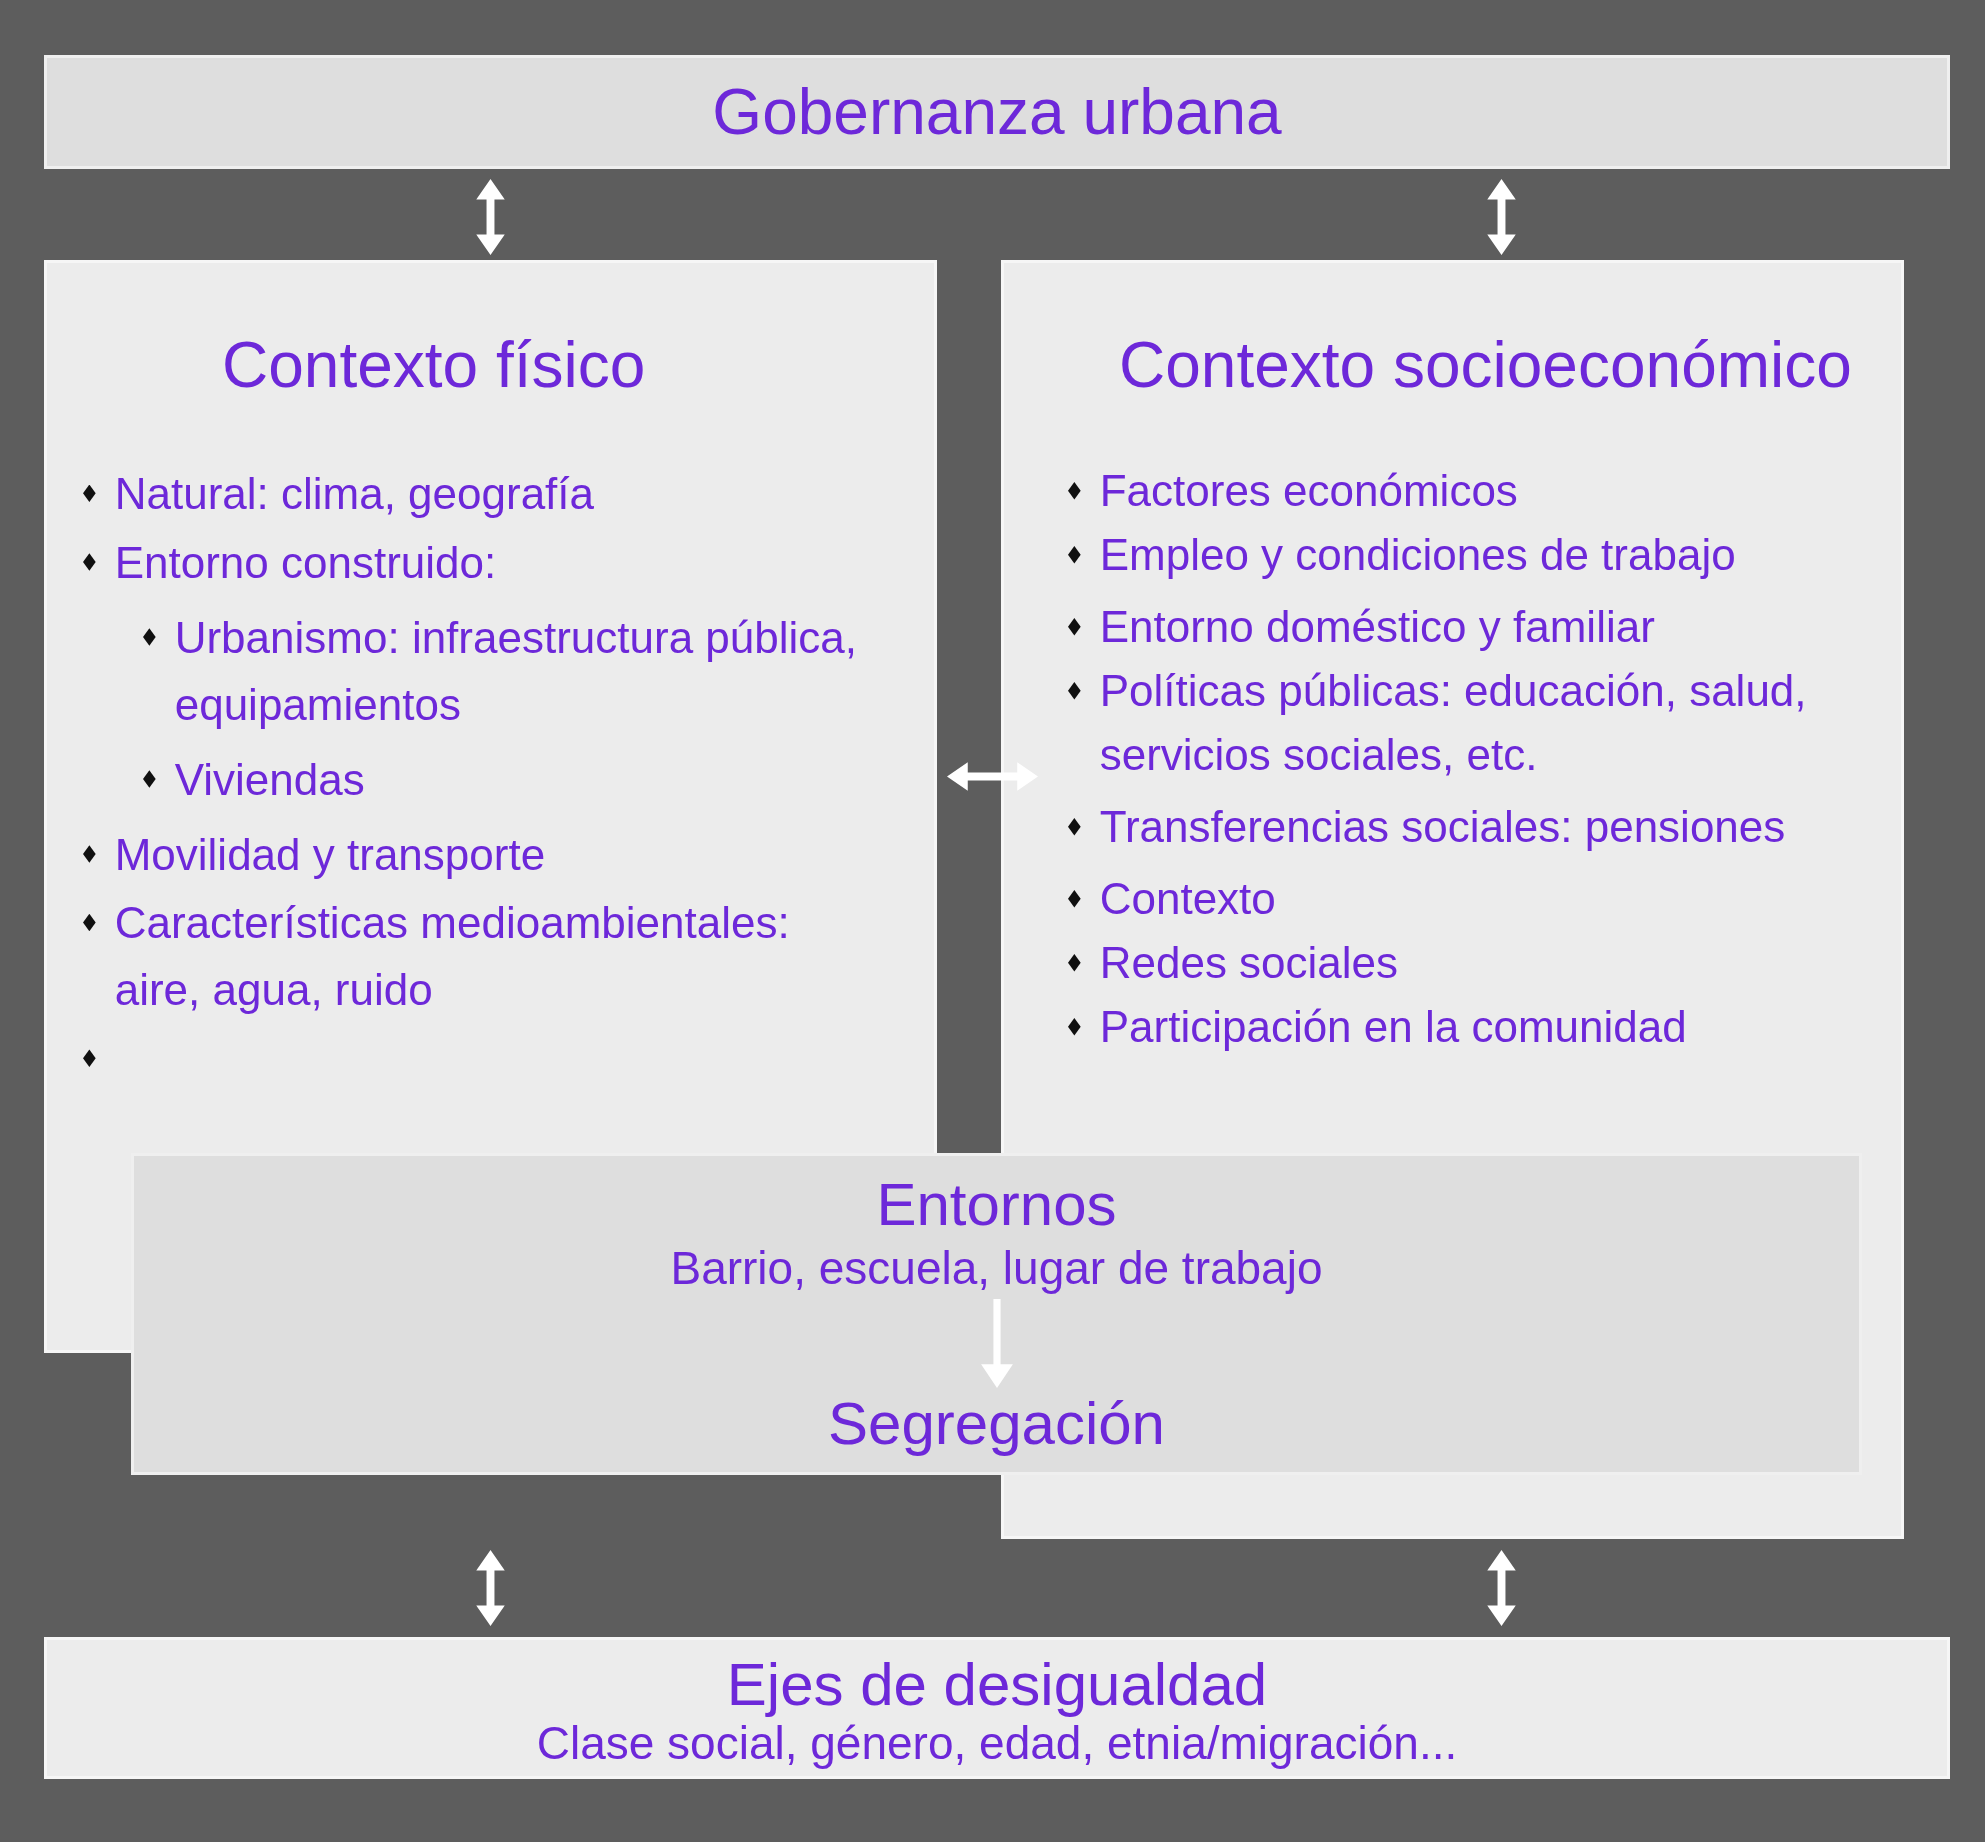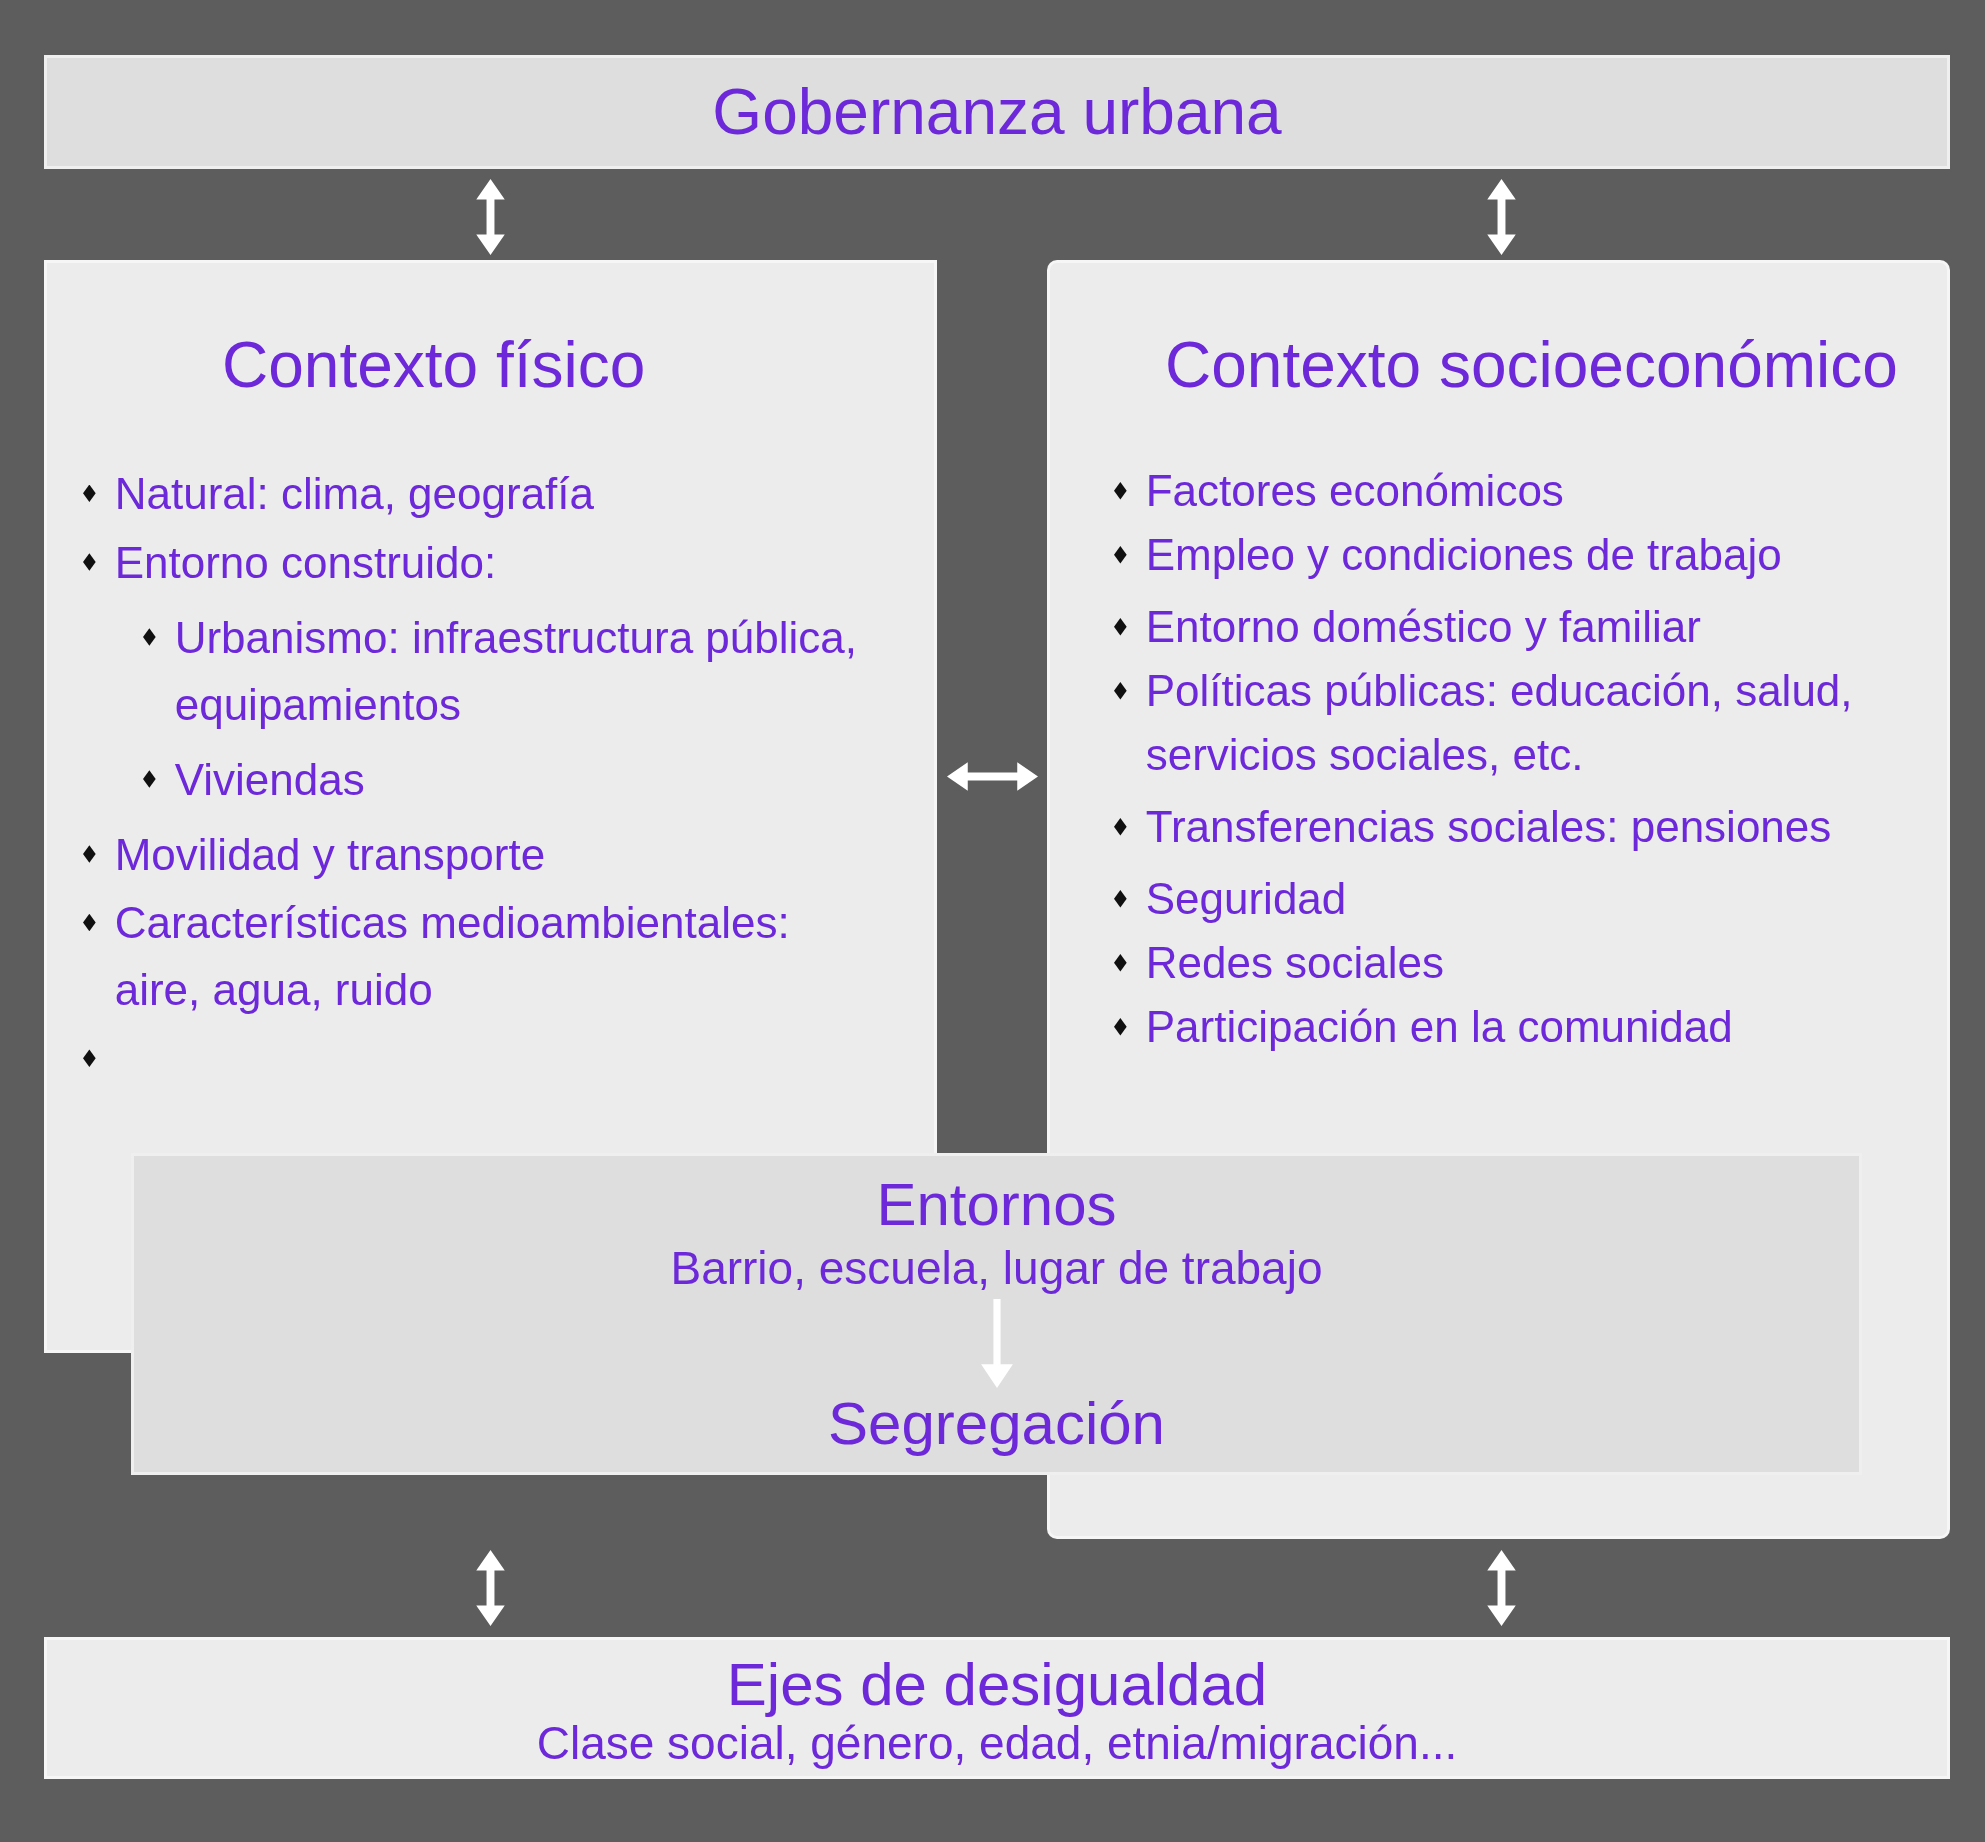--- a/index.html
+++ b/index.html
@@ -26,21 +26,21 @@
 
   
   .top-bar {
     left: 44px; top: 55px; width: 1906px; height: 114px;
     display: flex; align-items: center; justify-content: center;
     font-size: 64px;
   }
 
   
   .box-left  { left: 44px;   top: 260px; width: 893px; height: 1093px; }
-  .box-right { left: 1047px; top: 260px; width: 903px; height: 1279px; border-radius: 10px; }
+  .box-right { left: 1001px; top: 260px; width: 903px; height: 1279px; }
   .box-title {
     font-size: 64px; line-height: 76px; margin-top: 64px;
     white-space: nowrap;
   }
   .t-left  { padding-left: 175px; }
   .t-right { padding-left: 115px; }
 
   ul.blist {
     list-style: none;
     margin: 57px 0 0 0;
@@ -153,21 +153,21 @@
         <span class="blt"></span>
         <span class="txt">Políticas públicas: educación, salud,
 servicios sociales, etc.</span>
       </li>
       <li class="mt">
         <span class="blt"></span>
         <span class="txt">Transferencias sociales: pensiones</span>
       </li>
       <li class="mt">
         <span class="blt"></span>
-        <span class="txt">Seguridad</span>
+        <span class="txt">Contexto</span>
       </li>
       <li>
         <span class="blt"></span>
         <span class="txt">Redes sociales</span>
       </li>
       <li>
         <span class="blt"></span>
         <span class="txt">Participación en la comunidad</span>
       </li>
     </ul>

